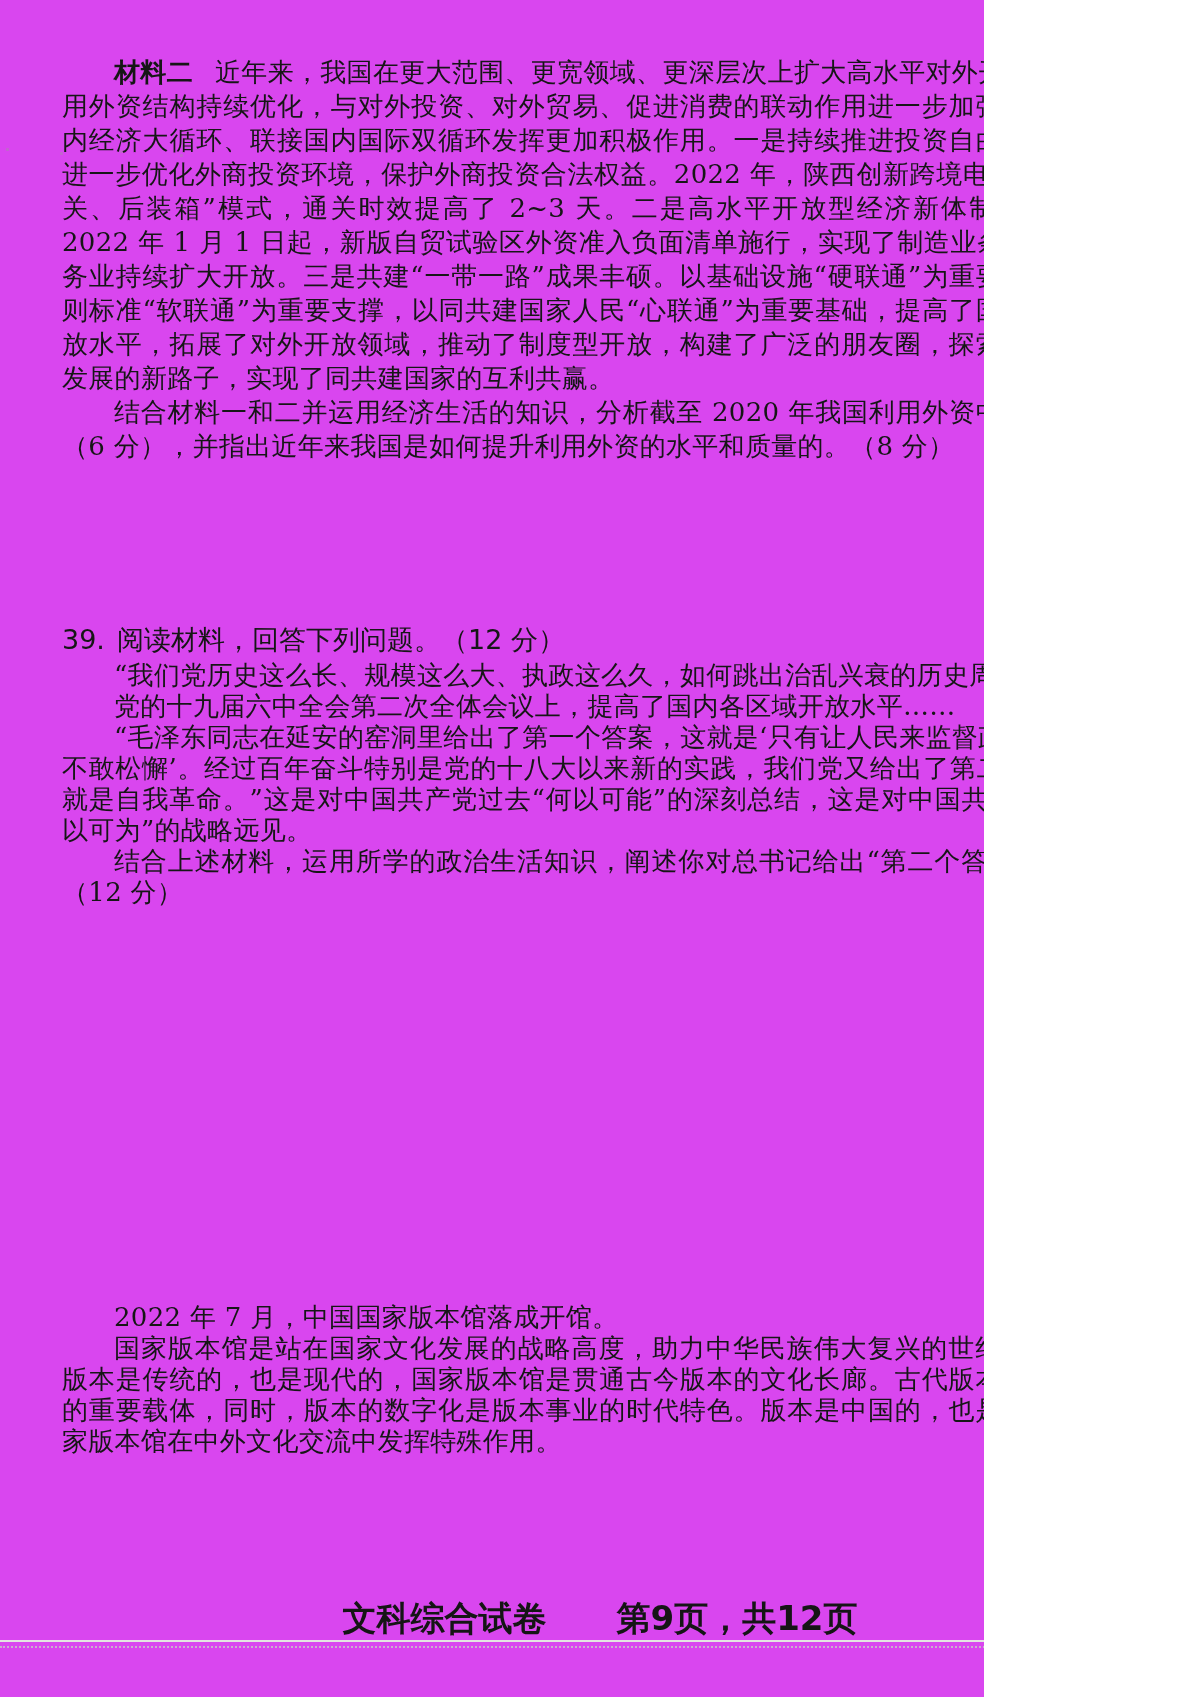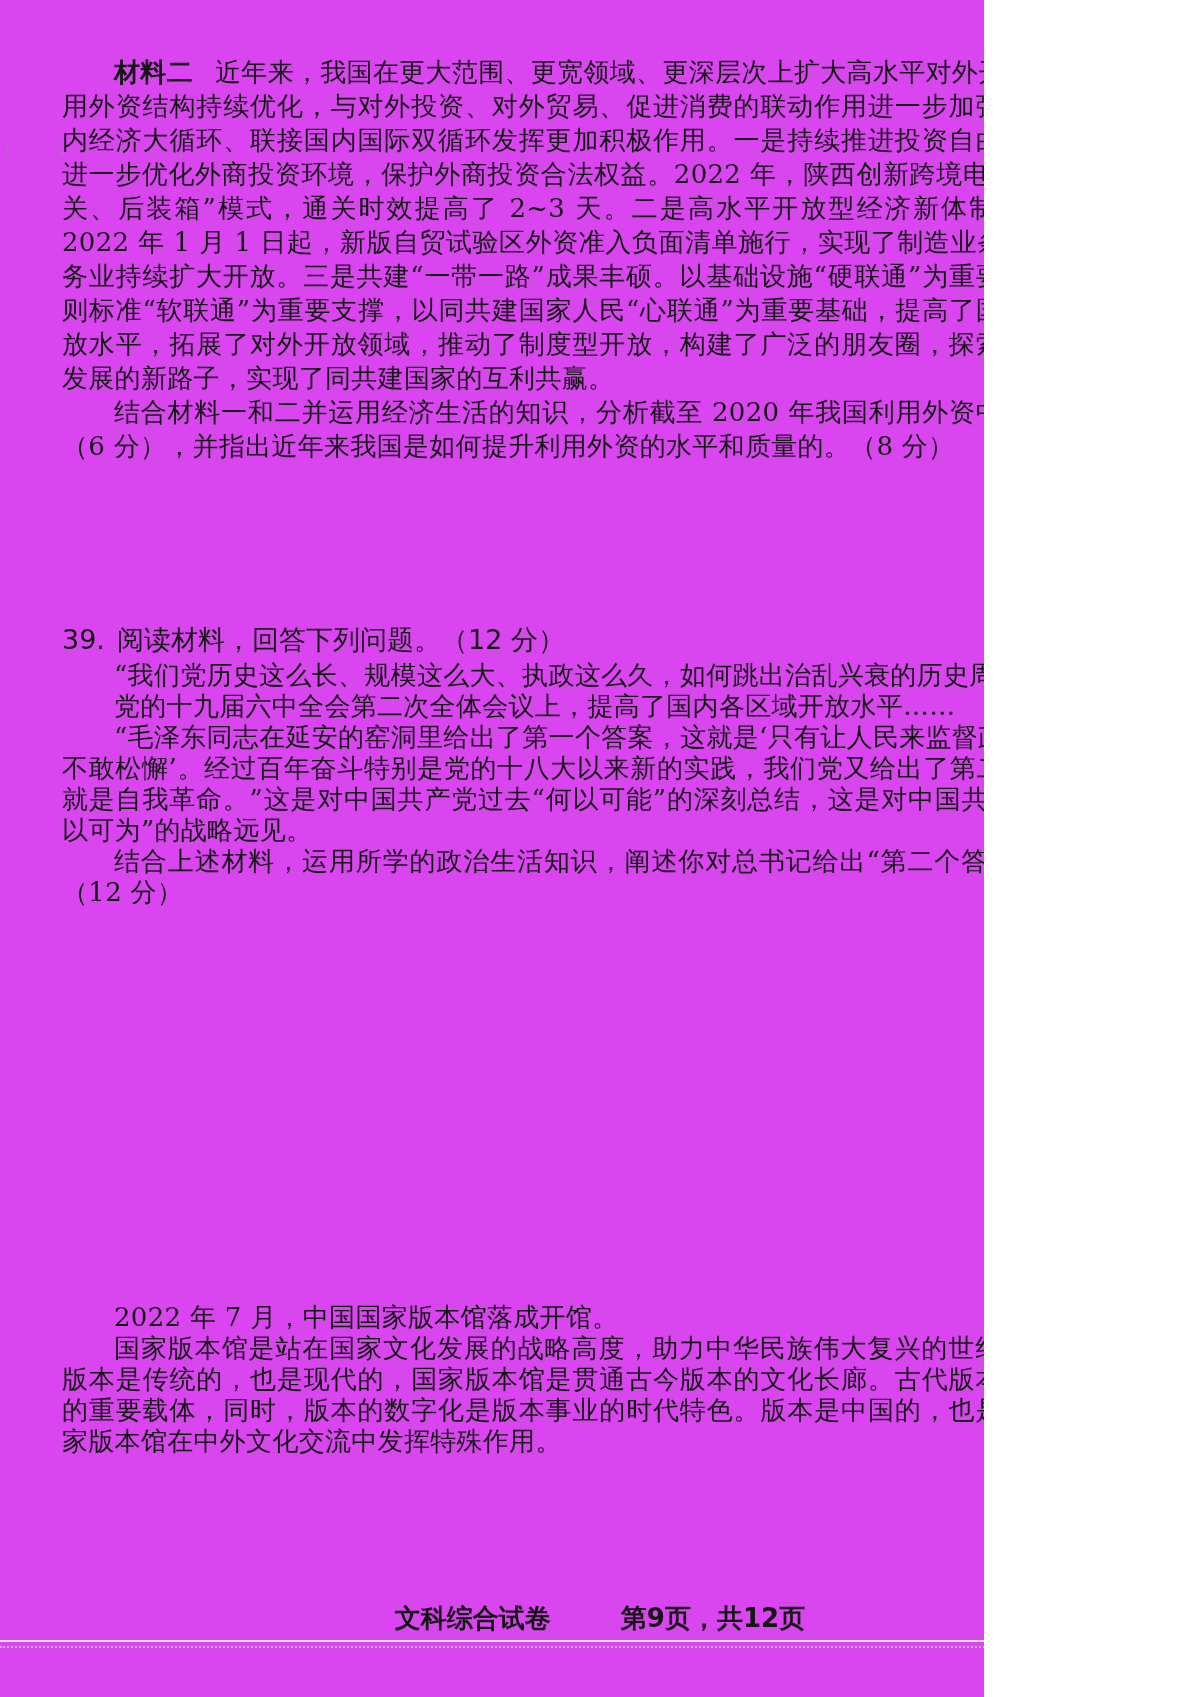--- a/index.html
+++ b/index.html
@@ -43,21 +43,21 @@
   }
   .qhead .qnum { margin-right: 0.45em; }
   .footer {
     position: absolute;
     top: 1602px;
     left: 0;
     width: 1200px;
     text-align: center;
     font-family: "DejaVu Sans", sans-serif;
     font-weight: 700;
-    font-size: 26px;
+    font-size: 34px;
     line-height: 32px;
     color: #151515;
   }
   .footer .gap { display: inline-block; width: 70px; }
   .bottom-rule {
     position: absolute;
     top: 1646px;
     left: 0;
     width: 1200px;
     height: 0;

